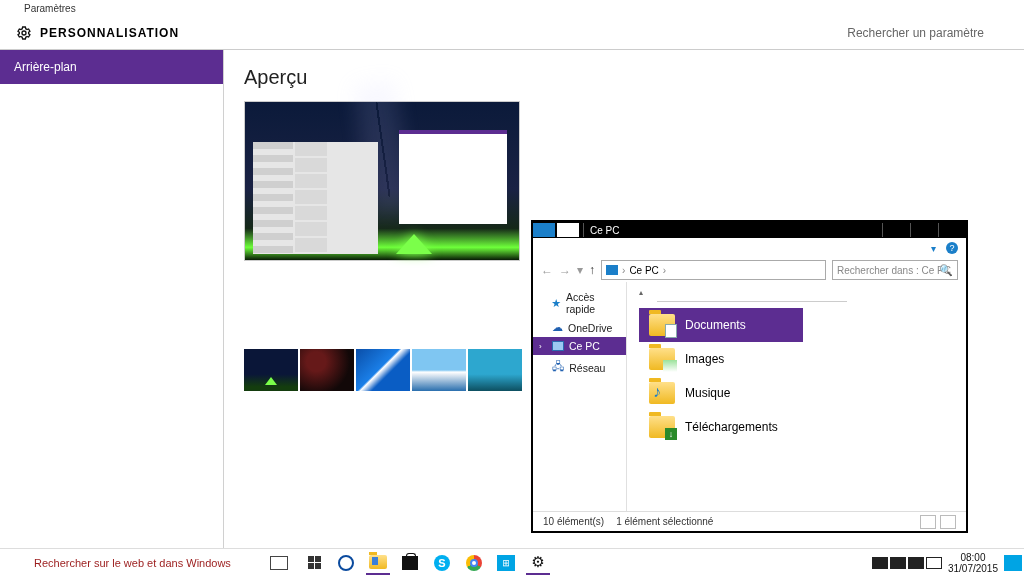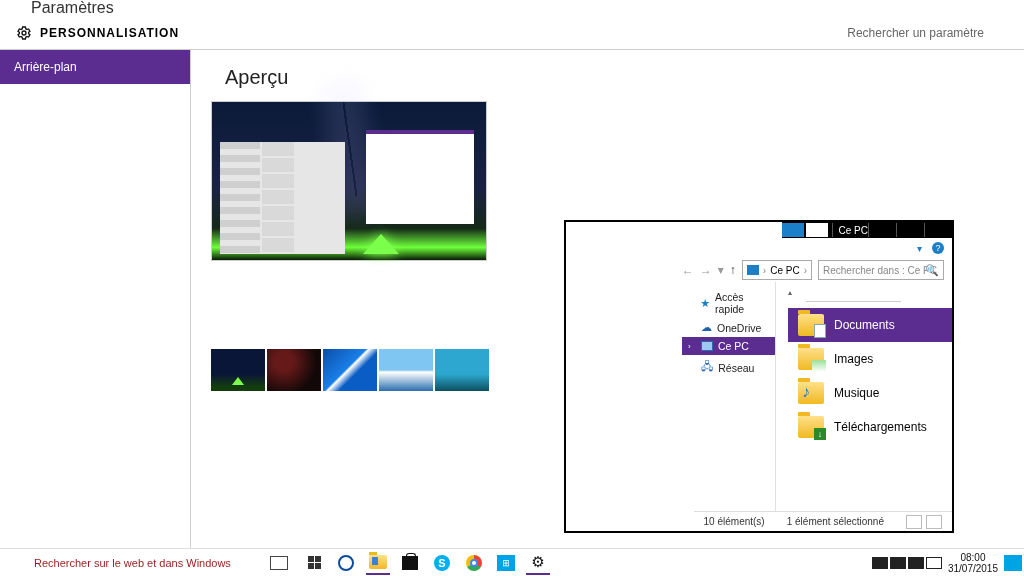--- a/index.html
+++ b/index.html
@@ -1,32 +1,32 @@
 <!DOCTYPE html>
 <html><head>
 <meta charset="utf-8">
 <style>
   * { box-sizing: border-box; margin: 0; padding: 0; font-family: "Segoe UI", Arial, sans-serif; }
   body { width: 1024px; height: 576px; overflow: hidden; background: #fff; position: relative; font-size: 12px; }
 
   
   .settings-app { width: 100%; height: 548px; background: #fff; }
-  .settings-header-bar { height: 16px; padding-left: 31px; font-size: 16px; color: #333; display:flex; align-items:center;text-align:center;}
+  .settings-header-bar { height: 16px; padding-left: 24px; font-size: 10px; color: #333; display:flex; align-items:center;text-align:center;}
   .settings-title-row { height: 34px; display: flex; align-items: center; padding-left: 16px; border-bottom: 1px solid #ccc; }
   .gear-large { width: 16px; height: 16px; margin-right: 8px; display:flex; align-items:center; justify-content:center;}
   .settings-title { font-weight: 600; letter-spacing: 1px; font-size: 12px; }
   .search-settings { margin-left: auto; margin-right: 40px; font-size: 12px; color: #666; }
 
   .settings-body { display: flex; height: calc(100% - 50px); }
-  .settings-sidebar { width: 191px; background: #fff; border-right: 1px solid #d0d0d0; }
+  .settings-sidebar { width: 224px; background: #fff; border-right: 1px solid #d0d0d0; }
   .sidebar-item { padding: 10px 14px; font-size: 12px; }
   .sidebar-item.active { background: #5c2d91; color: #fff; }
 
   .settings-content { flex: 1; padding: 16px 20px; }
-  .content-heading { font-size: 20px; font-weight: 300; margin-bottom: 12px; color:#222;margin-left:14px;}
+  .content-heading { font-size: 20px; font-weight: 300; margin-bottom: 12px; color:#222;}
   .preview-box { width: 276px; height: 160px; background: linear-gradient(180deg, #0b1a3a 0%, #1a2244 55%, #152818 80%, #6eff3a 92%, #071a05 100%); position: relative; border: 1px solid #ccc;}
   .preview-start { position:absolute; left:8px; bottom:6px; width:125px; height:112px; background:#e6e6e6; display:flex;}
   .start-col1 { width:40px; height:100%; background:repeating-linear-gradient(#cfcfcf 0 7px, #e6e6e6 7px 13px); }
   .start-col2 { width:34px; height:100%; background:repeating-linear-gradient(#d9d9d9 0 14px, #e6e6e6 14px 16px); border-left:2px solid #e6e6e6;}
   .start-tiles { flex:1; display:grid; grid-template-columns: repeat(2,1fr); grid-auto-rows: 20px; gap:2px; padding:2px;}
   .tile{background:#5c2d91;}
   .tile.big{grid-column:1/3; grid-row:1/3; display:flex;align-items:center;justify-content:center;color:#fff;font-size:13px;}
   .preview-window{ position:absolute; right:12px; top:28px; width:108px; height:94px; background:#fff; border-top:4px solid #5c2d91;}
   .milky{position:absolute; left:50%; top:0; width:2px; height:60%; box-shadow: 0 0 20px 20px rgba(200,200,255,.12); transform: rotate(-8deg);}
   .tent { position:absolute; bottom:6px; left:55%; width:0;height:0;border-left:18px solid transparent;border-right:18px solid transparent;border-bottom:20px solid #7bff4a; filter:drop-shadow(0 0 6px #7bff4a);}
@@ -34,21 +34,21 @@
   .thumbs-row { display:flex; gap:2px; margin-top:88px;}
   .thumb{width:54px;height:42px;}
   .t1{background:linear-gradient(180deg,#0a1638 60%, #143d0e 90%);}
   .t1::after{content:"";display:block;margin:28px auto 0;width:0;height:0;border-left:6px solid transparent;border-right:6px solid transparent;border-bottom:8px solid #7bff4a;}
   .t2{background:radial-gradient(circle at 30% 30%, #661919 0 20%, #120808 70%);}
   .t3{background:linear-gradient(135deg,#0a4ea8 0%, #1a7fe8 45%, #ffffff 48%, #0a5dc4 60%);}
   .t4{background:linear-gradient(180deg,#7fc6f2 50%, #ffffff 55%, #2a6fae 100%);}
   .t5{background:linear-gradient(180deg,#2da7cf 60%, #0d4f60 100%);}
 
   
-  .explorer { position:absolute; left:564px; top:220px; width:390px; height:313px; border:2px solid #000; background:#fff; display:flex; flex-direction:column;align-items:flex-end;}
+  .explorer { position:absolute; left:531px; top:220px; width:437px; height:313px; border:2px solid #000; background:#fff; display:flex; flex-direction:column;}
   .ex-titlebar{height:16px; background:#000; display:flex; align-items:center; color:#fff; font-size:10px;}
   .ex-icon-sm{width:22px;height:14px; background:#1b7fc9; margin-right:2px;}
   .ex-tab-q{width:22px;height:14px;background:#fff;margin-right:4px;}
   .ex-title-sep{border-left:1px solid #555;height:14px;margin-right:6px;}
   .ex-title-txt{flex:0 0 auto;}
   .ex-win-btns{margin-left:auto;display:flex;}
   .ex-win-btn{width:28px;height:14px;border-left:1px solid #555;}
   .ex-ribbon-collapse{height:20px; display:flex; justify-content:flex-end; align-items:center; padding:0 8px; gap:10px;}
   .chev{color:#1b7fc9;font-size:10px;}
   .help{width:12px;height:12px;border-radius:50%;background:#1b7fc9;color:#fff;font-size:9px;display:flex;align-items:center;justify-content:center;}
@@ -77,21 +77,21 @@
   .group-rule{height:1px;background:#ccc;width:58%;margin:0 0 6px 18px;}
   .folder-row{display:flex;align-items:center;gap:10px;height:34px;padding-left:10px;width:164px;}
   .folder-row.sel{background:#5c2d91;color:#fff;}
   .folder-ic{width:26px;height:22px;background:linear-gradient(#ffe08a,#f0b922);border-radius:2px;position:relative;}
   .folder-ic::before{content:"";position:absolute;top:-4px;left:0;width:12px;height:4px;background:#f0b922;border-radius:1px 1px 0 0;}
   .doc-ic .overlay{position:absolute;right:-2px;bottom:-2px;width:12px;height:14px;background:#fff;border:1px solid #8aa;}
   .img-ic .overlay{position:absolute;right:-2px;bottom:-2px;width:14px;height:12px;background:linear-gradient(#9be29b,#fff);}
   .mus-ic .note{position:absolute;left:4px;top:1px;color:#1b7fc9;font-size:16px;}
   .dl-ic .overlay{position:absolute;right:-2px;bottom:-2px;width:12px;height:12px;background:#2a8a2a;color:#fff;font-size:9px;display:flex;align-items:center;justify-content:center;}
   .vid-ic .overlay{position:absolute;right:-2px;bottom:-2px;width:14px;height:11px;background:#333;}
-  .ex-status{height:20px;border-top:1px solid #ddd;display:flex;align-items:center;font-size:10px;padding:0 10px;gap:22px;color:#333;}
+  .ex-status{height:20px;border-top:1px solid #ddd;display:flex;align-items:center;font-size:10px;padding:0 10px;gap:12px;color:#333;}
   .ex-status .views{margin-left:auto;display:flex;gap:4px;}
   .view-btn{width:16px;height:14px;border:1px solid #bbb;}
 
   
   .taskbar{position:absolute;left:0;right:0;bottom:0;height:28px;background:#fff;border-top:1px solid #ddd;display:flex;align-items:center;}
   .search-task{width:260px;height:100%;display:flex;align-items:center;padding-left:34px;font-size:11px;color:#9b1c1c;}
   .tv-icon{width:18px;height:14px;border:1.5px solid #444;margin:0 10px;}
   .tb-apps{display:flex;gap:8px;align-items:center;margin-left:4px;}
   .tb-app{width:24px;height:24px;display:flex;align-items:center;justify-content:center;font-size:13px;}
   .tb-app.active{border-bottom:2px solid #5c2d91;}

